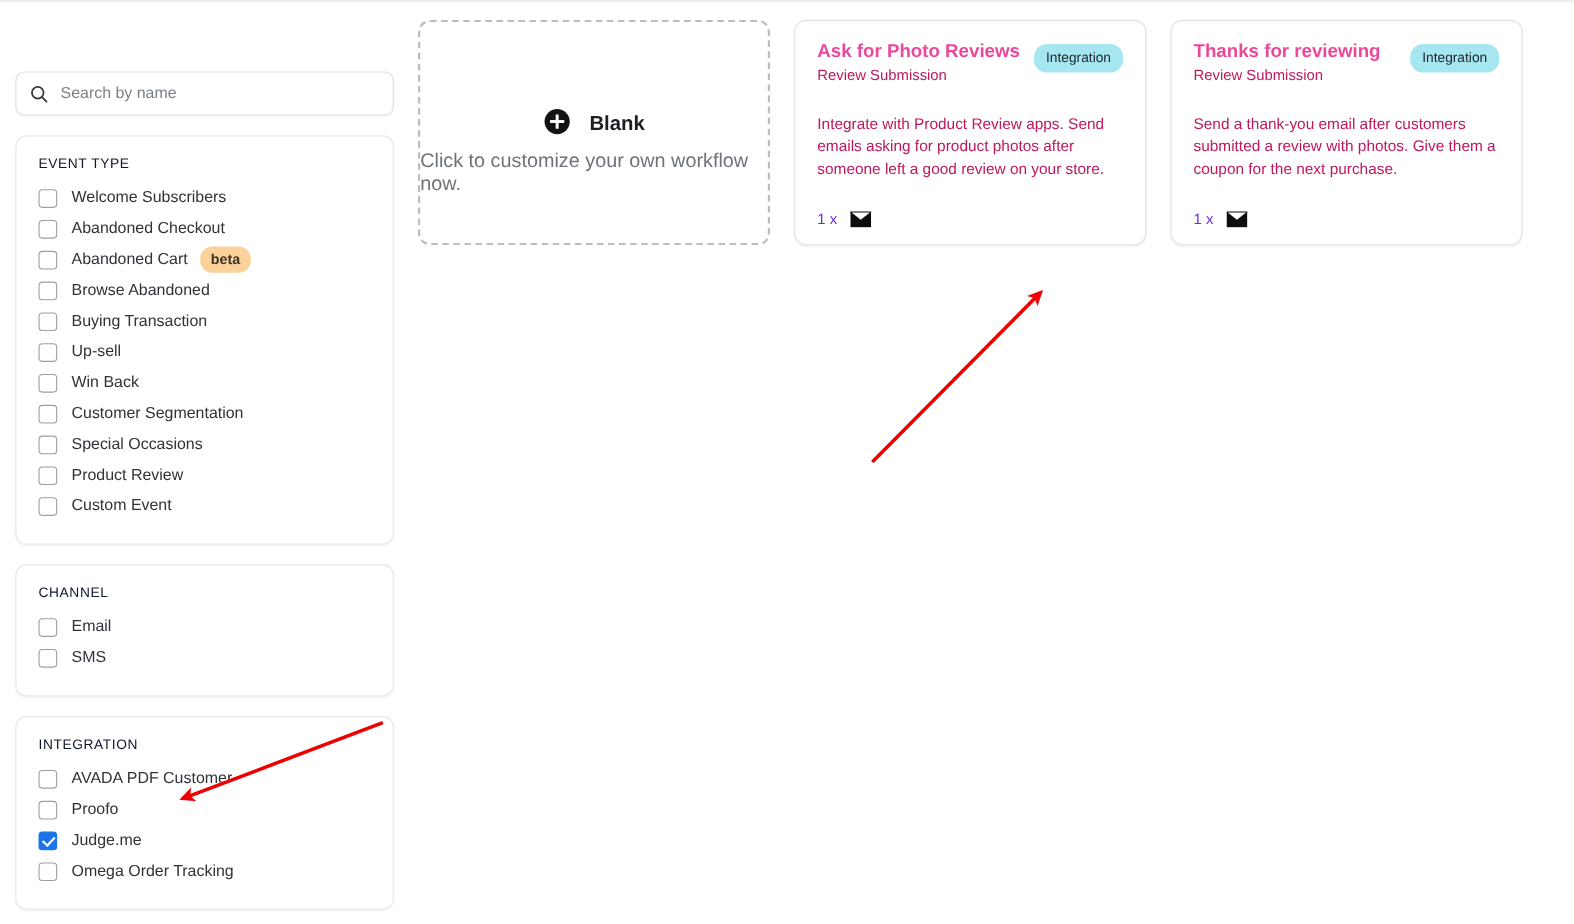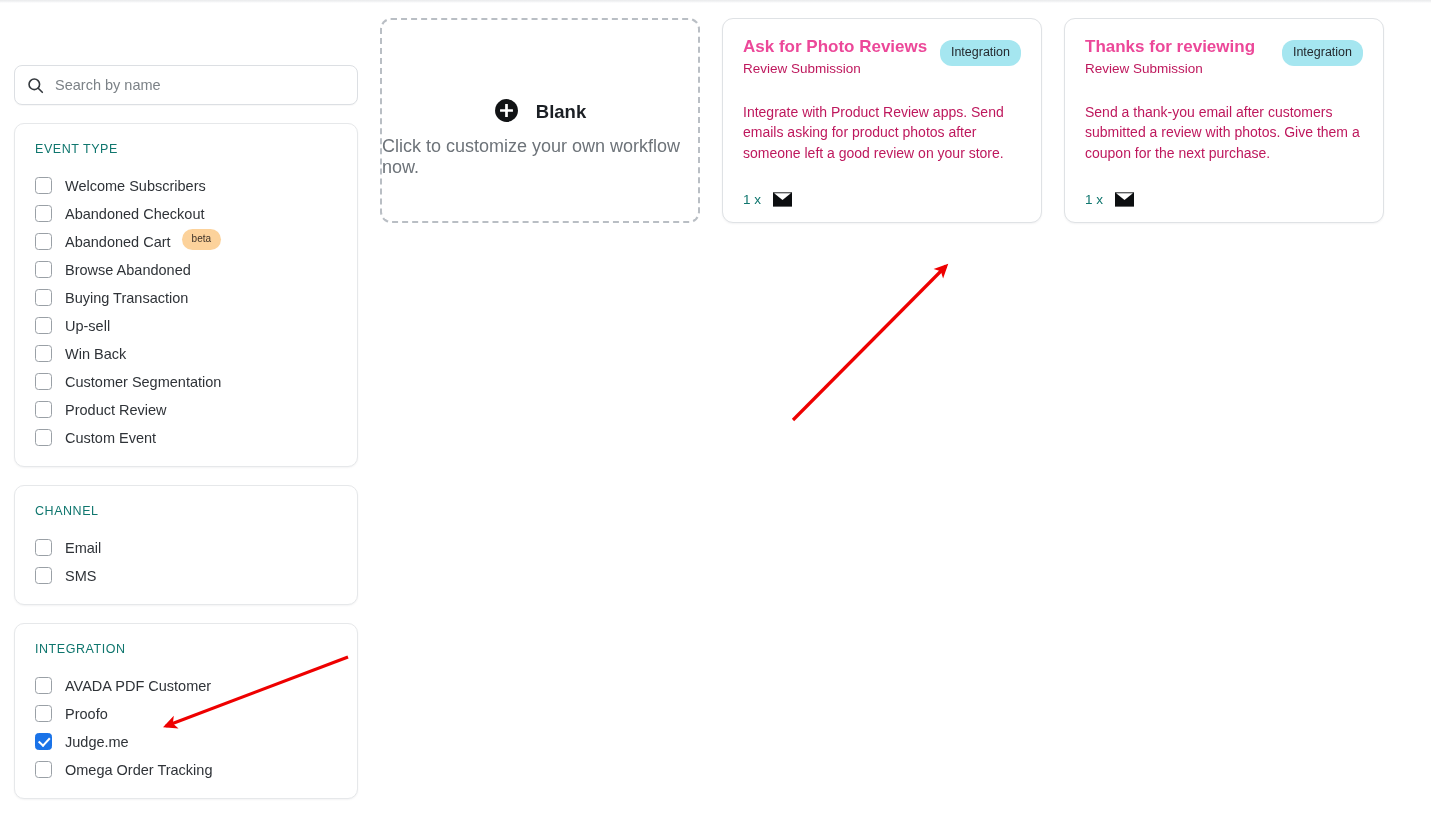--- a/index.html
+++ b/index.html
@@ -64,28 +64,28 @@
     border: 1px solid #e6e8ea;
     border-radius: 10px;
     box-shadow: 0 1px 2px rgba(16,24,40,0.05);
     padding: 18px 20px 20px 20px;
     margin-top: 18px;
     position: relative;
   }
   .panel-title {
     font-size: 12.5px;
     letter-spacing: 0.55px;
-    color: #0f766e;
+    color: #0f172a;
     text-transform: uppercase;
     margin-bottom: 10px;
     font-weight: 400;
   }
   .opt {
     display: flex;
-    align-items: flex-end;
+    align-items: center;
     height: 28px;
     cursor: pointer;
   }
   .cb {
     width: 17px;
     height: 17px;
     min-width: 17px;
     border: 1.6px solid #9aa0a6;
     border-radius: 3.5px;
     background: #fff;
@@ -110,24 +110,25 @@
   .opt-label {
     font-size: 14.5px;
     color: #2f3338;
     white-space: nowrap;
   }
   .badge-beta {
     display: inline-block;
     margin-left: 11px;
     background: #fcd29b;
     color: #3d3228;
-    font-size: 10px;
+    font-size: 13px;
     line-height: 1;
     padding: 5px 10px 6px 10px;
     border-radius: 11px;
+    font-weight: bold;
   }
 
   
   .cards {
     position: absolute;
     left: 380px;
     top: 18px;
     display: flex;
     gap: 22px;
   }
@@ -205,21 +206,21 @@
   .card-foot {
     position: absolute;
     left: 20px;
     bottom: 15px;
     display: flex;
     align-items: center;
     gap: 12px;
   }
   .foot-count {
     font-size: 13.5px;
-    color: #0f766e;
+    color: #6d28d9;
   }
   .mail-icon { display:block; line-height:0; }
 
   
   .annot {
     position: absolute;
     left: 0; top: 0;
     width: 1431px;
     height: 840px;
     pointer-events: none;
@@ -272,20 +273,24 @@
         <span class="cb"></span>
         <span class="opt-label">Up-sell</span>
       </div>
       <div class="opt">
         <span class="cb"></span>
         <span class="opt-label">Win Back</span>
       </div>
       <div class="opt">
         <span class="cb"></span>
         <span class="opt-label">Customer Segmentation</span>
+      </div>
+      <div class="opt">
+        <span class="cb"></span>
+        <span class="opt-label">Special Occasions</span>
       </div>
       <div class="opt">
         <span class="cb"></span>
         <span class="opt-label">Product Review</span>
       </div>
       <div class="opt">
         <span class="cb"></span>
         <span class="opt-label">Custom Event</span>
       </div>
     </div>

